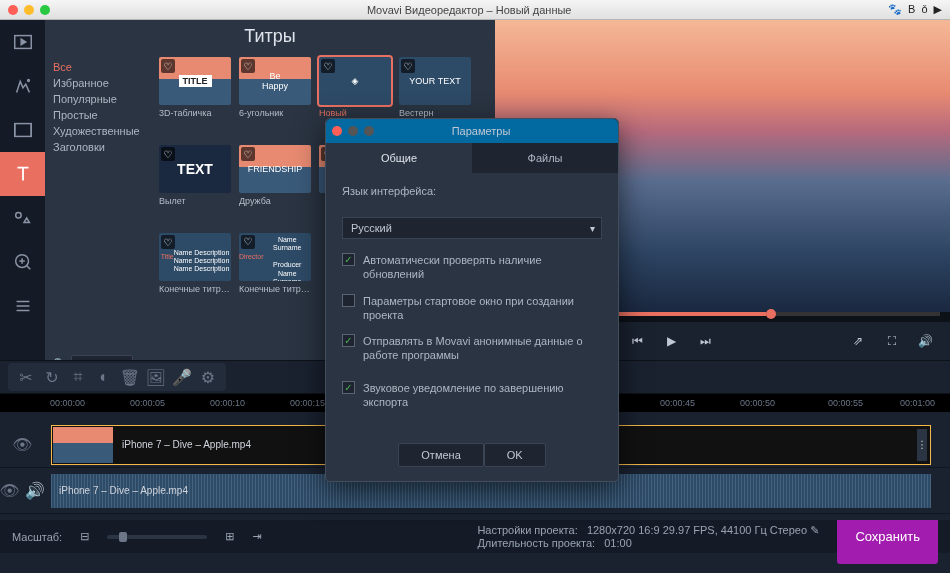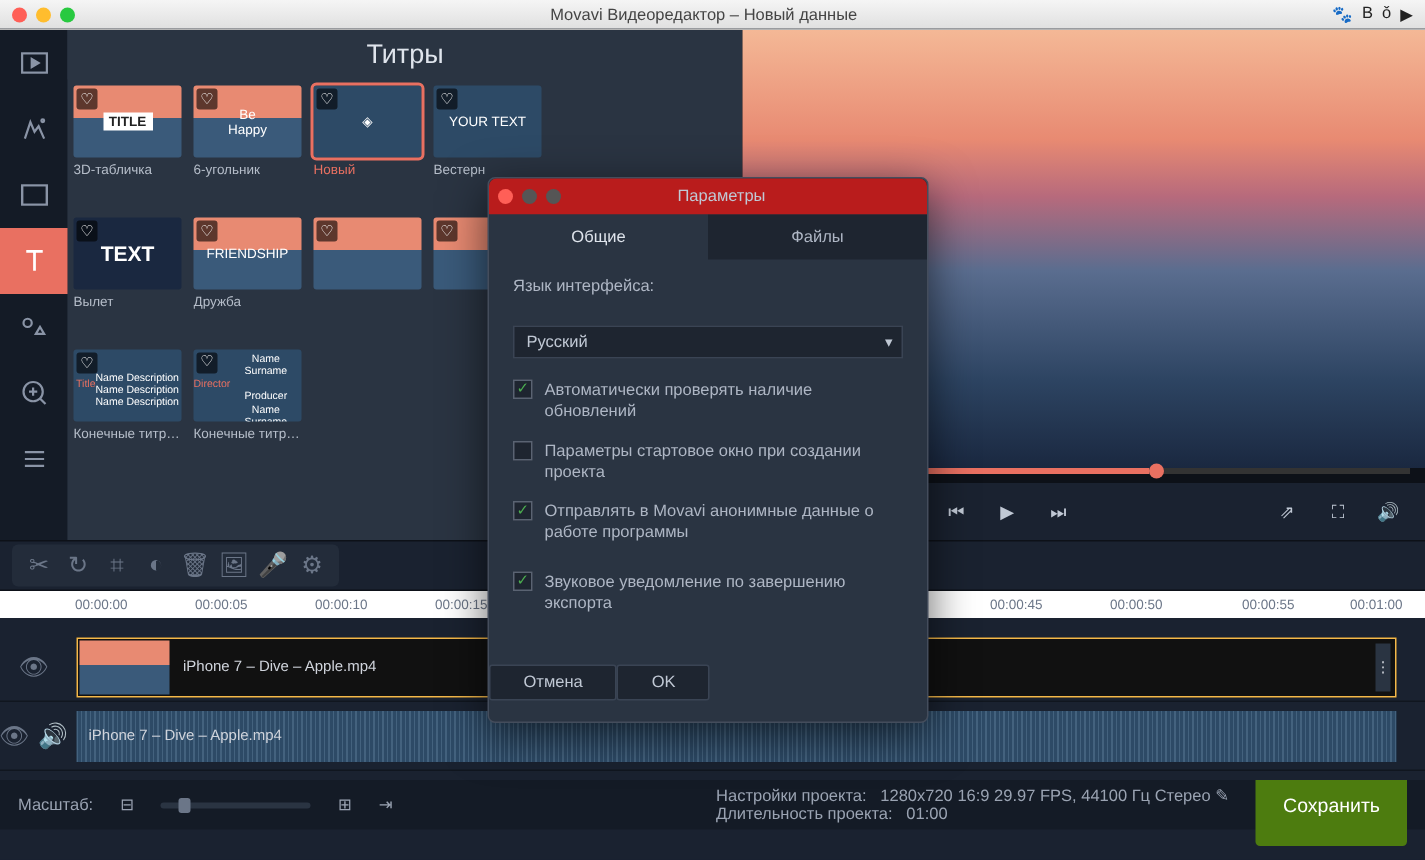--- a/index.html
+++ b/index.html
@@ -40,49 +40,49 @@
 .preview-img{flex:1;background:linear-gradient(#f4b896 0%,#e88a72 25%,#b76a7c 38%,#5a6d8f 55%,#2d4462 80%,#1a2840 100%)}
 .preview-scrub{height:4px;background:#333;position:relative;margin:0 10px 6px}
 .preview-scrub .prog{position:absolute;left:0;top:0;height:4px;width:60%;background:#e97061}
 .preview-scrub .knob{position:absolute;top:-3px;left:60%;width:10px;height:10px;border-radius:50%;background:#e97061}
 .preview-ctrl{height:38px;display:flex;align-items:center;padding:0 12px;color:#c0c8d4;font-size:12px;background:#1a2230;gap:10px;justify-content:flex-end}
 .pc-left{font-family:monospace;flex:1;color:#e97061}
 .pc-btn{width:24px;height:24px;display:flex;align-items:center;justify-content:center;cursor:pointer}
 .timeline-tools{height:34px;background:#1a2230;display:flex;align-items:center;padding:0 8px;gap:8px;border-top:1px solid #0d1118;border-bottom:1px solid #0d1118}
 .tt-group{display:flex;gap:6px;background:#232c3a;padding:4px 8px;border-radius:4px}
 .tt-btn{width:20px;height:20px;color:#6b7688;display:flex;align-items:center;justify-content:center;cursor:pointer}
-.ruler{height:18px;background:#ffffff;display:flex;align-items:center;font-size:9px;color:#6b7688;font-family:monospace;position:relative}
+.ruler{height:18px;background:#000000;display:flex;align-items:center;font-size:9px;color:#6b7688;font-family:monospace;position:relative}
 .ruler span{position:absolute}
 .tracks{height:108px;background:#1a2230;overflow:hidden;position:relative}
 .track{height:46px;display:flex;align-items:center;border-bottom:1px solid #10161f}
 .track-icons{width:45px;display:flex;justify-content:center;gap:6px;color:#6b7688}
 .clip{height:40px;background:#111;margin-left:6px;border:1px solid #f5b94a;position:relative;display:flex;align-items:center;padding-left:70px;font-size:10px;color:#d0d4dc;width:880px}
 .clip-thumb{position:absolute;left:1px;top:1px;bottom:1px;width:60px;background:linear-gradient(#e88a72 45%,#3a5a7a 45%)}
 .audio-clip{height:34px;background:#2d4a66;margin-left:6px;width:880px;display:flex;align-items:center;padding-left:8px;font-size:10px;color:#d0d4dc;position:relative;overflow:hidden}
 .wave{position:absolute;inset:0;opacity:.5;background:repeating-linear-gradient(90deg,#5a7a96 0,#5a7a96 1px,transparent 1px,transparent 3px)}
 .statusbar{height:33px;background:#141b26;display:flex;align-items:center;padding:0 12px;font-size:11px;color:#9aa3b2;gap:18px}
 .scale-slider{width:100px;height:4px;background:#2a3442;position:relative;border-radius:2px}
 .scale-slider .kn{position:absolute;left:12%;top:-3px;width:8px;height:10px;background:#6b7688;border-radius:2px}
 .sb-spacer{flex:1}
-.save-btn{background:#4d7c0f;color:#fff;padding:20px 18px;border:none;border-radius:3px;font-size:13px;cursor:pointer}
+.save-btn{background:#a21caf;color:#fff;padding:20px 18px;border:none;border-radius:3px;font-size:13px;cursor:pointer}
 .modal{position:absolute;left:325px;top:118px;width:294px;background:#2a3442;border:1px solid #444d5c;border-radius:5px;box-shadow:0 8px 30px rgba(0,0,0,.6);z-index:50}
-.modal-title{height:24px;background:#b91c1c;display:flex;align-items:center;font-size:11px;color:#c0c8d4;border-radius:5px 5px 0 0}
+.modal-title{height:24px;background:#0369a1;display:flex;align-items:center;font-size:11px;color:#c0c8d4;border-radius:5px 5px 0 0}
 .modal-title .traffic{padding-left:6px}
 .modal-title .mt{flex:1;text-align:center;padding-right:30px}
 .modal-tabs{display:flex;height:30px}
 .mtab{flex:1;display:flex;align-items:center;justify-content:center;font-size:11px;color:#aeb6c4;cursor:pointer;background:#1e2530}
 .mtab.active{background:#2a3442;color:#dfe4ec}
 .modal-body{padding:12px 16px;font-size:11px;color:#aeb6c4}
 .field-label{margin-bottom:20px}
 .select{background:#1e2530;border:1px solid #3a4454;height:22px;display:flex;align-items:center;padding:0 8px;color:#c0c8d4;position:relative;margin-bottom:14px}
 .select::after{content:"▾";position:absolute;right:6px;font-size:10px}
 .chk-row{display:flex;align-items:flex-start;gap:8px;margin-bottom:12px;line-height:1.3}
 .chk{width:13px;height:13px;border:1px solid #5a6372;background:#1e2530;display:flex;align-items:center;justify-content:center;color:#4caf50;font-size:10px;flex-shrink:0}
 .chk.on::before{content:"✓"}
-.modal-btns{display:flex;justify-content:flex-start;gap:0;padding:10px 0 14px}
+.modal-btns{display:flex;justify-content:center;gap:0;padding:10px 0 14px}
 .mbtn{background:#1e2530;border:1px solid #3a4454;color:#c0c8d4;padding:5px 22px;font-size:11px;border-radius:2px;cursor:pointer}
 </style>
 </head>
 <body>
 
 <div class="app">
   <div class="titlebar">
     <div class="traffic">
       <span class="tl-close"></span>
       <span class="tl-min"></span>
@@ -137,20 +137,33 @@
       <div class="tool">
           <svg viewBox="0 0 24 24">
             <path d="M5 7h14M5 12h14M5 17h14"></path>
           </svg>
         </div>
     </div>
 
     <div class="titles-panel">
       <div class="panel-header">Титры</div>
       <div class="panel-body">
+        <div class="categories">
+          <div class="cat active">Все</div>
+          <div class="cat">Избранное</div>
+          <div class="cat">Популярные</div>
+          <div class="cat">Простые</div>
+          <div class="cat">Художественные</div>
+          <div class="cat">Заголовки</div>
+          <div class="search-row">
+            <span>🔍</span>
+            <div class="search-input"></div>
+            <span class="search-clear">✕</span>
+          </div>
+        </div>
         <div class="grid">
           <div class="thumb">
               <div class="thumb-box tbox-sunset">
                 <span class="fav">♡</span>
                 <b style="background:#fff;color:#222;padding:1px 4px">TITLE</b>
               </div>
               <div class="thumb-label">3D-табличка</div>
             </div>
           <div class="thumb">
               <div class="thumb-box tbox-sunset"><span class="fav">♡</span>Be<br>Happy</div>

